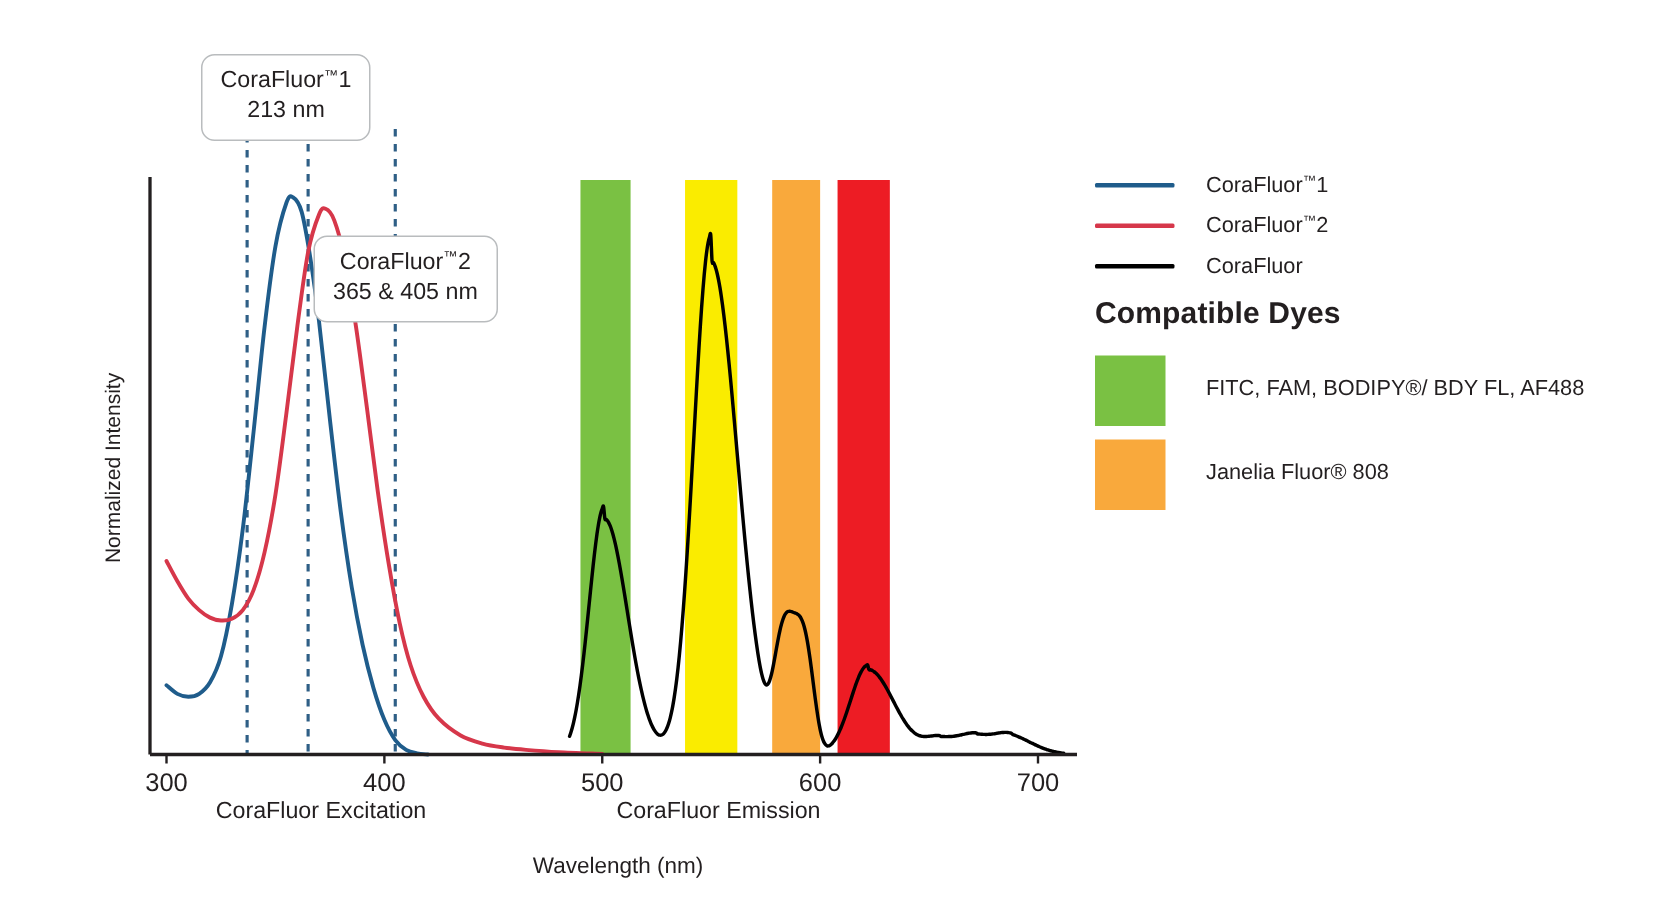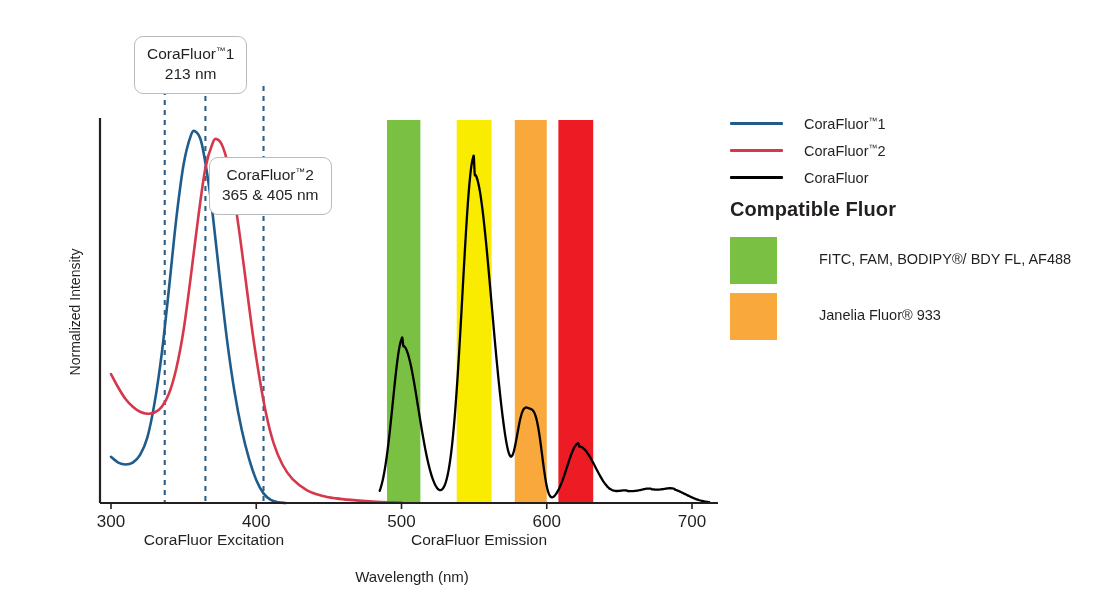--- a/index.html
+++ b/index.html
@@ -166,21 +166,20 @@
     width: 47px;
     height: 47px;
     margin-right: 27px;
     flex: 0 0 auto;
   }
   .dye-label {
     font-size: 14.5px;
     line-height: 1.35;
     color: #231f20;
     white-space: pre-line;
-    margin-left: 15px;
   }
 </style>
 </head>
 <body>
 
 <div id="root">
 
   <div id="plot-wrap">
     <svg id="plot-svg" width="730" height="612" viewBox="0 0 730 612">
         <g>
@@ -244,27 +243,27 @@
         <div class="series-row">
           <div class="series-swatch" style="background: rgb(214, 55, 74);"></div>
           <div class="series-label"><span>CoraFluor</span><span class="sup">™</span><span>2</span></div>
         </div>
         <div class="series-row">
           <div class="series-swatch" style="background: rgb(0, 0, 0);"></div>
           <div class="series-label"><span>CoraFluor</span></div>
         </div>
       </div>
 
-    <div id="dyes-title">Compatible Fluor</div>
+    <div id="dyes-title">Compatible Dyes</div>
 
     <div id="dyes-list">
         <div class="dye-row">
           <div class="dye-swatch" style="background: rgb(122, 193, 67);"></div>
           <div class="dye-label">FITC, FAM, BODIPY®/ BDY FL, AF488</div>
         </div>
         <div class="dye-row">
           <div class="dye-swatch" style="background: rgb(249, 169, 60);"></div>
-          <div class="dye-label">Janelia Fluor® 933</div>
+          <div class="dye-label">Janelia Fluor® 808</div>
         </div>
       </div>
   </div>
 
 </div>
 
 </body></html>

